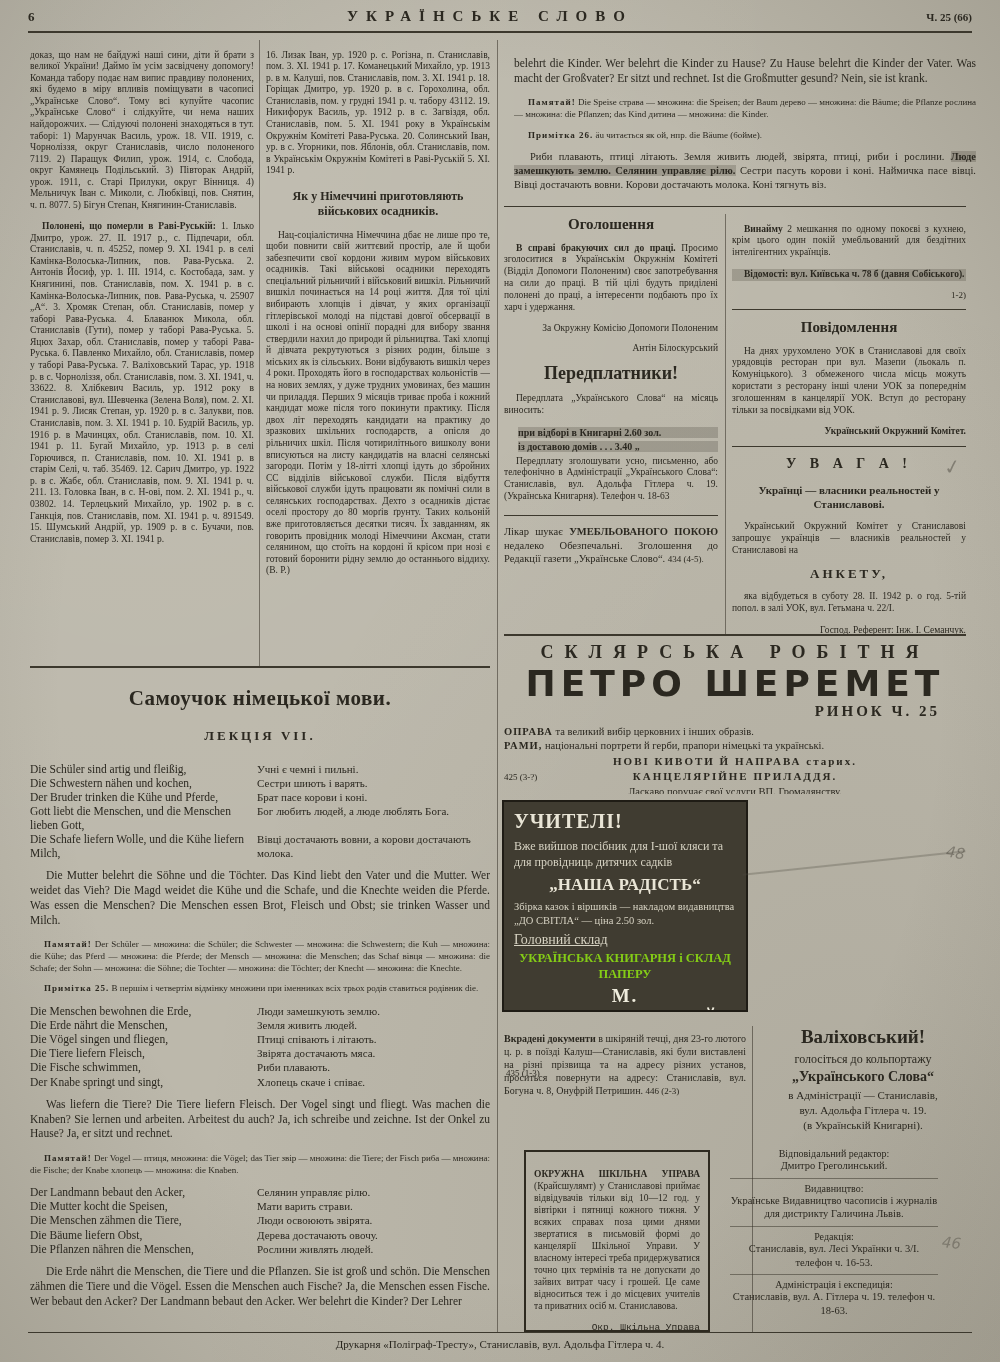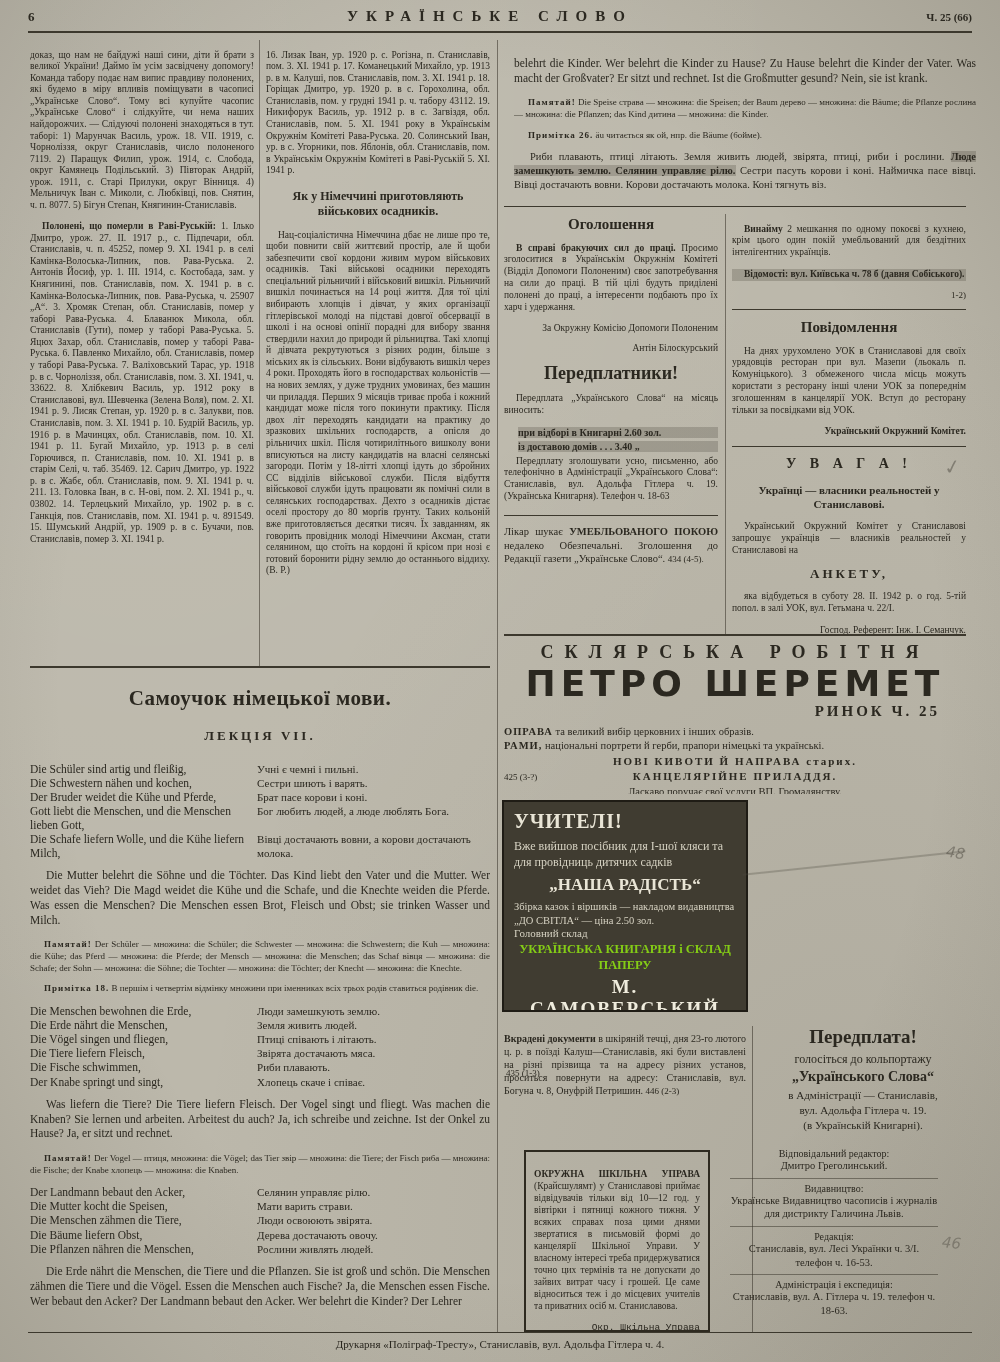--- a/index.html
+++ b/index.html
@@ -61,21 +61,21 @@
   .sh-last{display:flex;align-items:baseline;margin-top:3px;}
   .sh-ref{font-size:9px;width:70px;}
   .sh-canc{flex:1;text-align:center;font-weight:bold;letter-spacing:2px;font-size:11px;}
   .sh-greet{text-align:center;font-size:10.5px;margin-top:4px;}
   
   .teachers{position:absolute;left:502px;top:800px;width:246px;height:212px;background:#403c31;border:2px solid #1f1c15;color:#d6d2c2;padding:8px 10px;overflow:hidden;box-sizing:border-box;}
   .t-title{font-size:20px;font-weight:bold;letter-spacing:1px;color:#e9e5d6;}
   .t-line1{font-size:12px;margin-top:6px;line-height:1.3;}
   .t-book{font-size:17px;font-weight:bold;text-align:center;margin-top:5px;color:#e9e5d6;}
   .t-line2{font-size:10.5px;margin-top:5px;line-height:1.3;}
-  .t-line3{font-size:11px;}
+  .t-line3{font-size:14px;margin-top:5px;text-decoration:underline;}
   .t-store{font-size:12.5px;font-weight:bold;text-align:center;margin-top:3px;line-height:1.25;color:#84cc16;}
   .t-owner{font-size:19px;font-weight:bold;text-align:center;letter-spacing:2px;margin-top:2px;color:#efecdd;}
   .t-ref{position:absolute;left:506px;top:1068px;font-size:9px;}
   
   .stolen{position:absolute;left:504px;top:1032px;width:242px;height:104px;overflow:hidden;font-size:10px;line-height:1.3;text-align:justify;}
   .colport{position:absolute;left:760px;top:1026px;width:206px;height:116px;overflow:hidden;text-align:center;}
   .c-title{font-size:19px;font-weight:bold;}
   .c-l1{font-size:12px;margin-top:4px;}
   .c-l2{font-size:14px;font-weight:bold;margin-top:2px;}
   .c-l3{font-size:11px;margin-top:3px;line-height:1.35;}
@@ -189,21 +189,21 @@
   </div>
   <div class="t-ref">435 (1-3)</div>
 
   <div class="stolen">
     <b>Вкрадені документи</b>
     <span>в шкіряній течці, дня 23-го лютого ц. р. в поїзді Калуш—Станиславів, які були виставлені на різні прізвища та на адресу різних установ, проситься повернути на адресу: Станиславів, вул. Богуна ч. 8, Онуфрій Петришин.</span>
     <span style="font-size:9px;">446 (2-3)</span>
   </div>
 
   <div class="colport">
-    <div class="c-title">Передплата!</div>
+    <div class="c-title">Валіховський!</div>
     <div class="c-l1">голосіться до кольпортажу</div>
     <div class="c-l2">„Українського Слова“</div>
     <div class="c-l3">в Адміністрації — Станиславів,</div>
     <div class="c-l3" style="margin-top:0;">вул. Адольфа Гітлера ч. 19.</div>
     <div class="c-l3" style="margin-top:0;">(в Українській Книгарні).</div>
   </div>
 
   <div class="school">
     <p class="sb"><b>ОКРУЖНА ШКІЛЬНА УПРАВА</b> <span>(Крайсшулямт) у Станиславові приймає відвідувачів тільки від 10—12 год. у вівтірки і пятниці кожного тижня. У всяких справах поза цими днями звертатися в письмовій формі до канцелярії Шкільної Управи. У власному інтересі треба придержуватися точно цих термінів та не допускати до зайвих витрат часу і грошей. Це саме відноситься теж і до місцевих учителів та приватних осіб м. Станиславова.</span></p>
     <p class="sg">Окр. Шкільна Управа</p>
@@ -238,36 +238,36 @@
     <div class="pairs">
       <div class="pair-row">
           <div class="pair-de">Die Schüler sind artig und fleißig,</div>
           <div class="pair-uk">Учні є чемні і пильні.</div>
         </div>
       <div class="pair-row">
           <div class="pair-de">Die Schwestern nähen und kochen,</div>
           <div class="pair-uk">Сестри шиють і варять.</div>
         </div>
       <div class="pair-row">
-          <div class="pair-de">Der Bruder weidet die Kühe und Pferde,</div>
+          <div class="pair-de">Der Bruder trinken die Kühe und Pferde,</div>
           <div class="pair-uk">Брат пасе корови і коні.</div>
         </div>
       <div class="pair-row">
           <div class="pair-de">Gott liebt die Menschen, und die Menschen lieben Gott,</div>
           <div class="pair-uk">Бог любить людей, а люде люблять Бога.</div>
         </div>
       <div class="pair-row">
           <div class="pair-de">Die Schafe liefern Wolle, und die Kühe liefern Milch,</div>
           <div class="pair-uk">Вівці достачають вовни, а корови достачають молока.</div>
         </div>
     </div>
 
     <p class="lessonp">Die Mutter belehrt die Söhne und die Töchter. Das Kind liebt den Vater und die Mutter. Wer weidet das Vieh? Die Magd weidet die Kühe und die Schafe, und die Knechte weiden die Pferde. Was essen die Menschen? Die Menschen essen Brot, Fleisch und Obst; sie trinken Wasser und Milch.</p>
     <p class="notep"><b>Памятай!</b> <span>Der Schüler — множина: die Schüler; die Schwester — множина: die Schwestern; die Kuh — множина: die Kühe; das Pferd — множина: die Pferde; der Mensch — множина: die Menschen; das Schaf вівця — множина: die Schafe; der Sohn — множина: die Söhne; die Tochter — множина: die Töchter; der Knecht — множина: die Knechte.</span></p>
-    <p class="notep"><b>Примітка 18.</b> <span>В першім і четвертім відмінку множини при іменниках всіх трьох родів ставиться родівник die.</span></p>
+    <p class="notep"><b>Примітка 25.</b> <span>В першім і четвертім відмінку множини при іменниках всіх трьох родів ставиться родівник die.</span></p>
 
     <div class="pairs">
       <div class="pair-row">
           <div class="pair-de">Die Menschen bewohnen die Erde,</div>
           <div class="pair-uk">Люди замешкують землю.</div>
         </div>
       <div class="pair-row">
           <div class="pair-de">Die Erde nährt die Menschen,</div>
           <div class="pair-uk">Земля живить людей.</div>
         </div>

